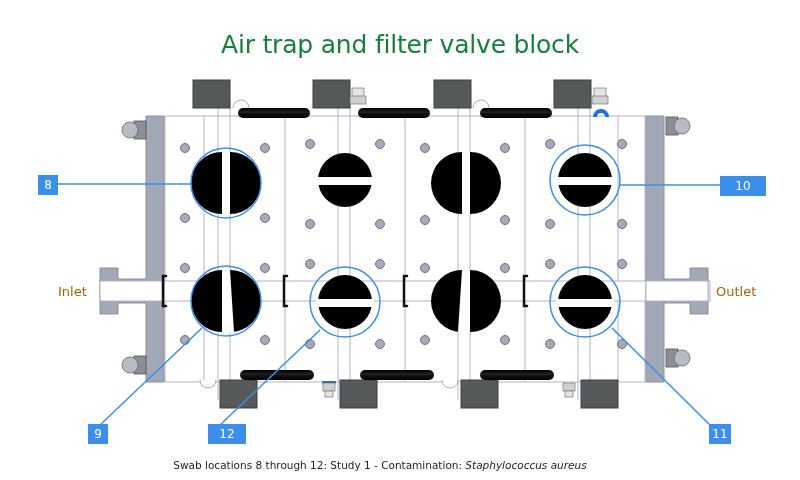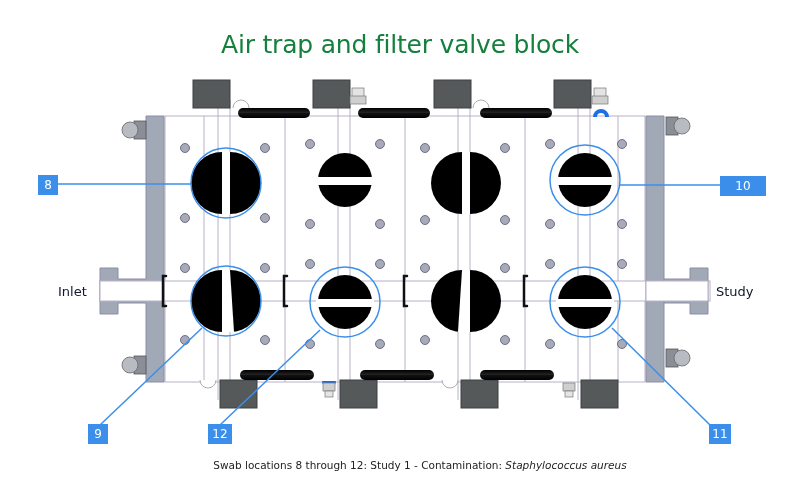--- a/index.html
+++ b/index.html
@@ -1,20 +1,20 @@
 <!DOCTYPE html>
 <html><head>
 <meta charset="utf-8">
 <style>
   html, body { margin: 0; padding: 0; background: #ffffff; }
   body { width: 800px; height: 480px; position: relative; overflow: hidden; font-family: "DejaVu Sans", sans-serif; }
   .title { position: absolute; left: 0; width: 800px; top: 30px; text-align: center; font-size: 25px; color: #15803d; letter-spacing: -0.2px; }
-  .caption { position: absolute; left: 0; width: 760px; top: 459px; text-align: center; font-size: 10.5px; color: #222; padding-left: 40px; }
+  .caption { position: absolute; left: 0; width: 760px; top: 459px; text-align: center; font-size: 10.5px; color: #222; }
   .caption i { font-style: italic; }
-  .port-label { position: absolute; font-size: 13px; color: #0f172a; }
+  .port-label { position: absolute; font-size: 13px; color: #a16207; }
   .callout { position: absolute; width: 20px; height: 20px; background: #3b8fea; color: #fff; font-size: 12px; text-align: center; line-height: 20px; }
   svg { position: absolute; left: 0; top: 0; }
 </style>
 </head>
 <body>
 
 <div class="title">Air trap and filter valve block</div>
 
 <svg width="800" height="480" viewBox="0 0 800 480">
   <defs>
@@ -215,23 +215,23 @@
     <circle cx="585" cy="302" r="35"></circle>
     <line x1="58" y1="184" x2="191" y2="184"></line>
     <line x1="620" y1="185" x2="752" y2="185"></line>
     <line x1="100" y1="425" x2="202" y2="328"></line>
     <line x1="220" y1="425" x2="320" y2="330"></line>
     <line x1="710" y1="425" x2="612" y2="328"></line>
   </g>
 </svg>
 
 <div class="port-label" style="left:58px; top:284px;">Inlet</div>
-<div class="port-label" style="left:716px; top:284px;">Study</div>
+<div class="port-label" style="left:716px; top:284px;">Outlet</div>
 
 <div class="callout" style="left:38px; top:175px;">8</div>
 <div class="callout" style="left:88px; top:424px;">9</div>
 <div class="callout" style="left:720px; top:176px; width:46px;">10</div>
 <div class="callout" style="left:709px; top:424px; width:22px;">11</div>
-<div class="callout" style="left:208px; top:424px; width:24px;">12</div>
+<div class="callout" style="left:208px; top:424px; width:38px;">12</div>
 
 <div class="caption">
   <span>Swab locations 8 through 12:  Study 1 - Contamination: </span><i>Staphylococcus aureus</i>
 </div>
 
 </body></html>

